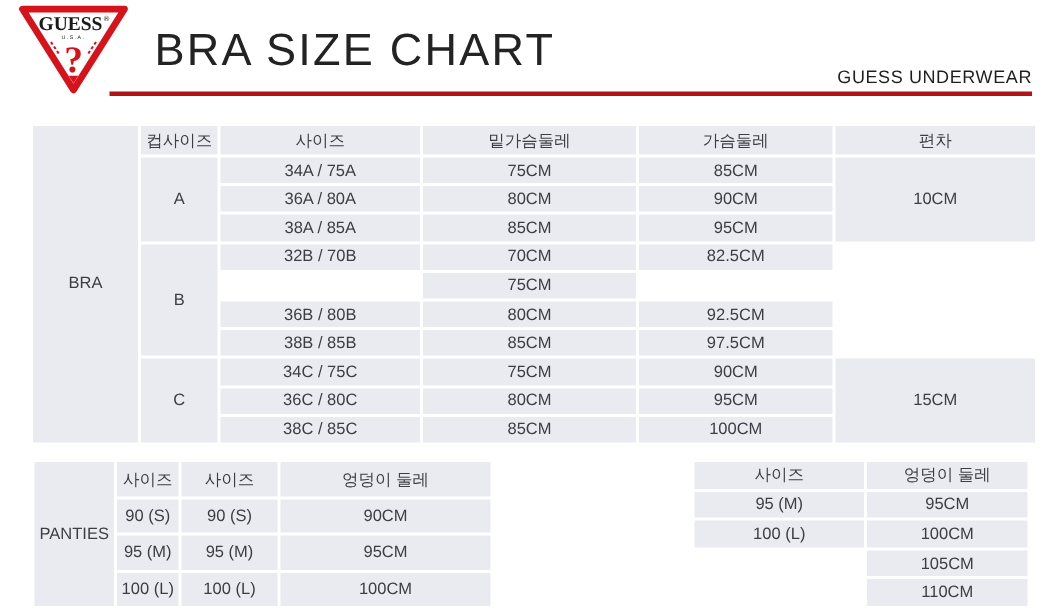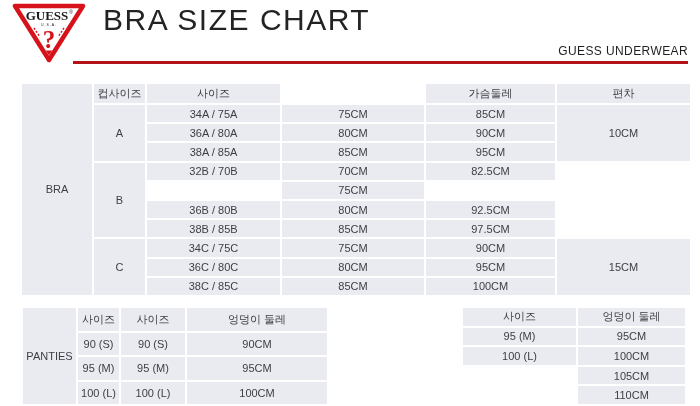--- a/index.html
+++ b/index.html
@@ -3,21 +3,21 @@
 <meta charset="utf-8">
 <style>
   html,body{margin:0;padding:0;}
   body{
     width:700px;height:406px;position:relative;background:#ffffff;
     font-family:"Liberation Sans", sans-serif;overflow:hidden;
   }
   
   .logo{position:absolute;left:12px;top:3px;width:74px;height:60px;}
   .page-title{
-    position:absolute;left:103px;top:2px;font-size:30px;line-height:36px;
+    position:absolute;left:103px;top:16px;font-size:30px;line-height:36px;
     color:#232323;letter-spacing:1.5px;font-weight:400;white-space:nowrap;
   }
   .brand-right{
     position:absolute;right:12px;top:44px;font-size:12px;font-weight:normal;
     color:#1f1f1f;letter-spacing:0.4px;margin-left:31px;
   }
   .red-rule{position:absolute;left:73px;top:61px;width:615px;height:3px;background:#b31217;}
   
   .grid{position:absolute;display:grid;gap:2px;background:#ffffff;}
   .cell{
@@ -58,20 +58,21 @@
 
 <div class="page-title">BRA SIZE CHART</div>
 <div class="brand-right">GUESS UNDERWEAR</div>
 <div class="red-rule"></div>
 
 <div class="grid bra-grid">
   <div class="cell" style="grid-area:1/1/span 11/auto">BRA</div>
 
   <div class="cell" style="grid-area:1/2">컵사이즈</div>
   <div class="cell" style="grid-area:1/3">사이즈</div>
+  <div class="cell" style="grid-area:1/4">밑가슴둘레</div>
   <div class="cell" style="grid-area:1/5">가슴둘레</div>
   <div class="cell" style="grid-area:1/6">편차</div>
 
   <div class="cell" style="grid-area:2/2/span 3/auto">A</div>
   <div class="cell" style="grid-area:2/3">34A / 75A</div>
   <div class="cell" style="grid-area:2/4">75CM</div>
   <div class="cell" style="grid-area:2/5">85CM</div>
   <div class="cell" style="grid-area:3/3">36A / 80A</div>
   <div class="cell" style="grid-area:3/4">80CM</div>
   <div class="cell" style="grid-area:3/5">90CM</div>

